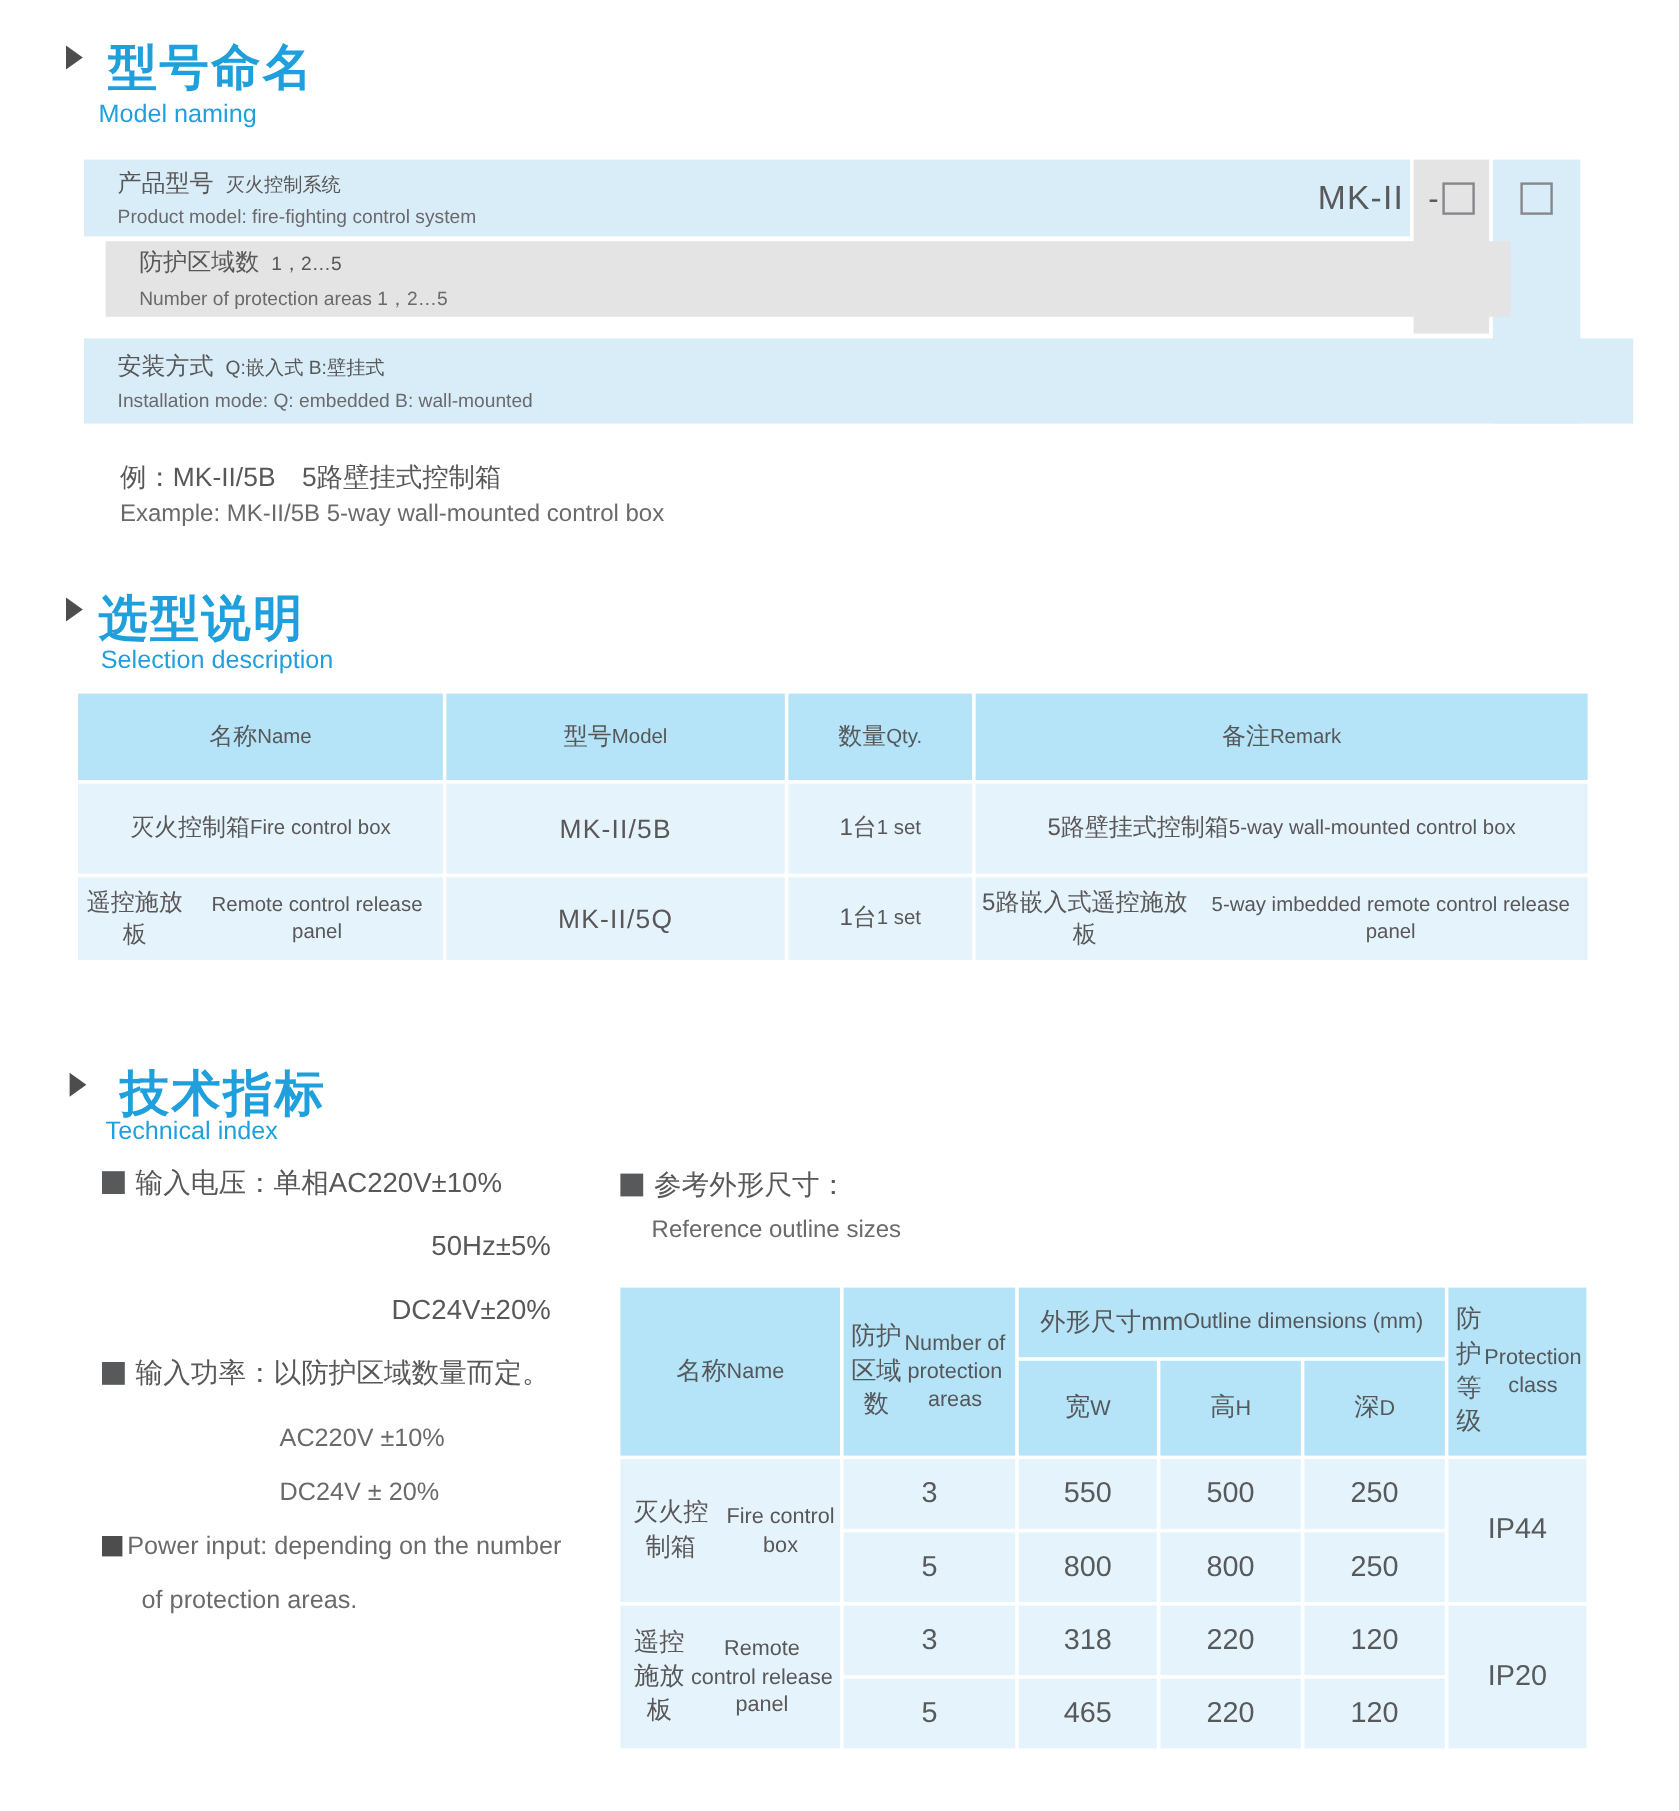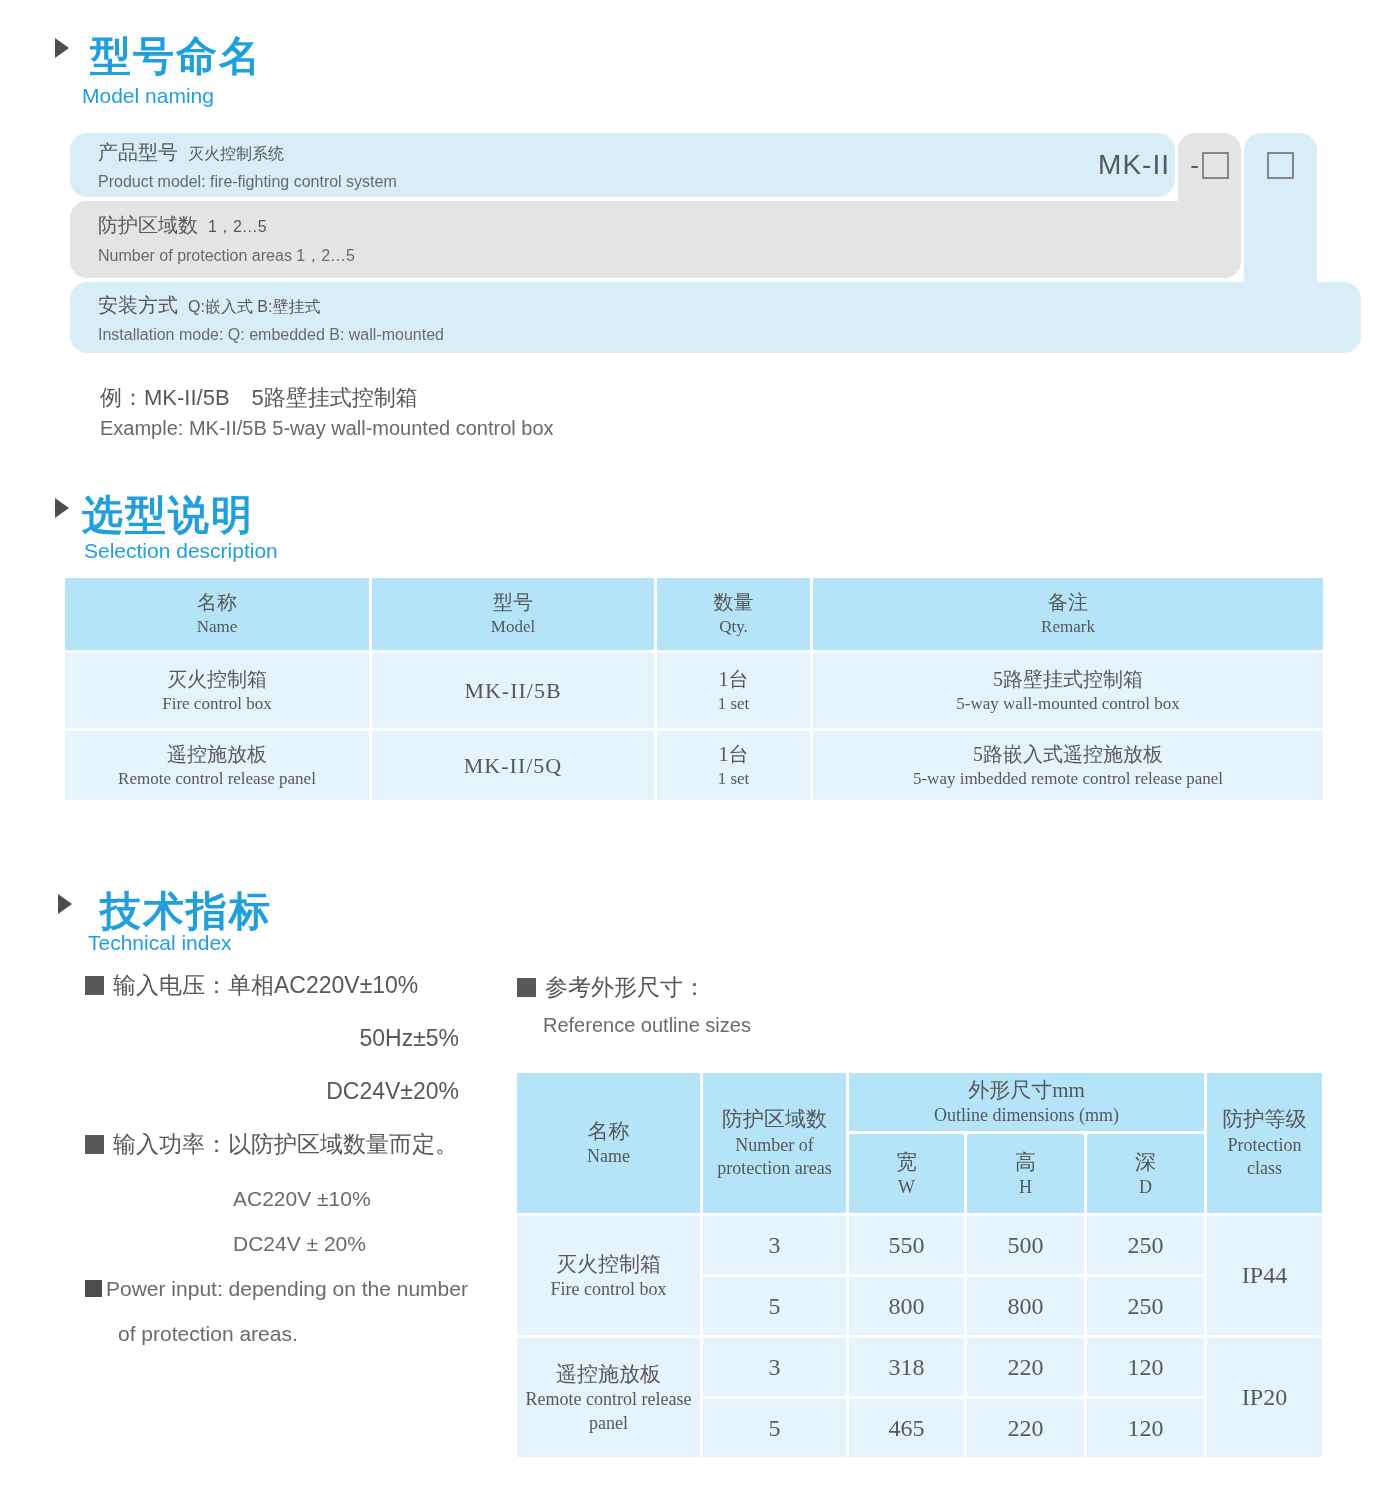--- a/index.html
+++ b/index.html
@@ -16,21 +16,21 @@
     border-bottom:10px solid transparent;
   }
   .title-cn{
     position:absolute;margin:10px;font-size:41px;font-weight:600;
     color:#1f9fdb;letter-spacing:2px;line-height:1.1;
   }
   .title-en{position:absolute;font-size:21px;color:#1f9fdb;}
 
   
   .diagram{position:absolute;left:70px;top:133px;width:1247px;height:220px;}
-  .d-rect{position:absolute;border-radius:17px;}
+  .d-rect{position:absolute;}
   .bg-blue{background:#d9edf9;}
   .bg-gray{background:#e4e4e4;}
   .row-text{height:100%;padding-left:28px;display:flex;flex-direction:column;justify-content:center;gap:7px;}
   .row-cn{font-size:20px;color:#595757;}
   .row-cn .cd{font-size:16px;margin-left:10px;}
   .row-en{font-size:16px;color:#6a6a6d;}
   .code-model{
     position:absolute;left:970px;top:0;width:130px;height:64px;
     display:flex;align-items:center;justify-content:flex-end;
     font-size:28px;color:#58595b;letter-spacing:1px;
@@ -45,22 +45,22 @@
     border:2px solid #85878a;box-sizing:border-box;
   }
   .dash{margin-right:3px;font-size:26px;color:#58595b;}
 
   .example-cn{position:absolute;left:100px;top:383px;font-size:22px;color:#595757;}
   .example-en{position:absolute;left:100px;top:417px;font-size:20px;color:#6a6a6d;}
 
   
   .grid{position:absolute;display:grid;gap:3px;background:#ffffff;}
   .cell{
-    display:flex;flex-direction:column;align-items:center;justify-content:center;
-    text-align:center;line-height:1.35;font-family:Liberation Serif, serif;
+    display:flex;flex-direction:row;align-items:center;justify-content:center;
+    text-align:center;line-height:1.35;
   }
   .th{background:#b5e3f8;color:#55585b;}
   .td{background:#e4f3fc;color:#595757;}
   .cn-l{font-size:20px;}
   .en-l{font-size:17px;}
   .model-l{font-size:22px;letter-spacing:1px;}
 
   
   .sel-table{left:65px;top:578px;grid-template-columns:304px 282px 153px 510px;grid-template-rows:72px 75px 69px;}
 
@@ -102,21 +102,21 @@
 
   <div class="d-rect bg-gray" style="left:1108px;top:0;width:63px;height:145px"></div>
   <div class="d-rect bg-blue" style="left:1174px;top:0;width:73px;height:220px"></div>
 
   <div class="d-rect bg-blue" style="left:0;top:0;width:1105px;height:64px">
     <div class="row-text">
       <div class="row-cn"><span>产品型号</span><span class="cd">灭火控制系统</span></div>
       <div class="row-en">Product model: fire-fighting control system</div>
     </div>
   </div>
-  <div class="d-rect bg-gray" style="left:0;top:68px;width:1171px;height:77px">
+  <div class="d-rect bg-gray" style="left:18px;top:68px;width:1171px;height:63px">
     <div class="row-text">
       <div class="row-cn"><span>防护区域数</span><span class="cd">1，2…5</span></div>
       <div class="row-en">Number of protection areas  1，2…5</div>
     </div>
   </div>
   <div class="d-rect bg-blue" style="left:0;top:149px;width:1291px;height:71px">
     <div class="row-text">
       <div class="row-cn"><span>安装方式</span><span class="cd">Q:嵌入式  B:壁挂式</span></div>
       <div class="row-en">Installation mode: Q: embedded B: wall-mounted</div>
     </div>

